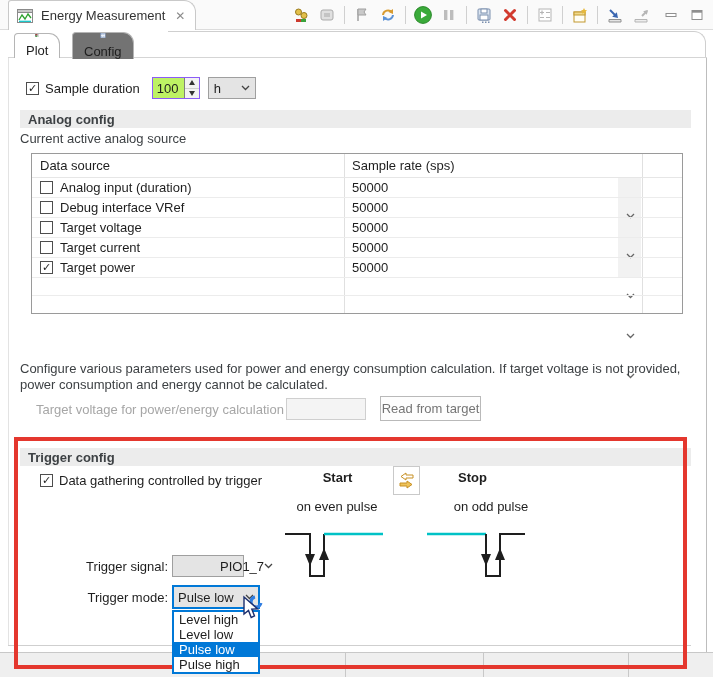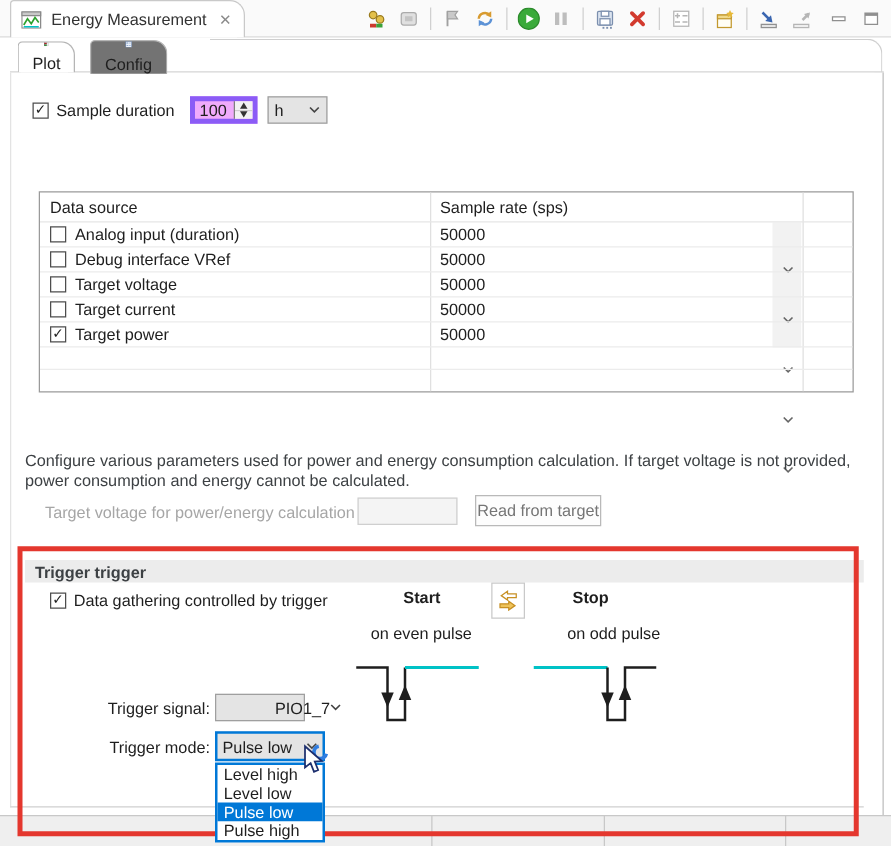--- a/index.html
+++ b/index.html
@@ -38,21 +38,21 @@
     font-size:11px;line-height:11px;color:#1e1e1e;box-sizing:border-box;flex:0 0 auto;}
   .sec-h{position:absolute;left:20px;width:671px;height:18px;background:#ececec;color:#3d4144;font-weight:bold;
     display:flex;align-items:center;padding-left:8px;box-sizing:border-box;}
   .combo{display:flex;align-items:center;justify-content:space-between;background:#e4e4e4;border:1px solid #9f9f9f;
     box-sizing:border-box;padding:0 5px;height:22px;}
   .chev svg{display:block;}
 
   
   .sample-row{position:absolute;left:26px;top:77px;display:flex;align-items:center;}
   .sample-row .lbl{margin:0 12px 0 6px;}
-  .spinner{display:flex;border:4px solid #8b5cf6;height:22px;box-sizing:border-box;background:#f0abfc;}
+  .spinner{display:flex;border:1px solid #8b5cf6;height:22px;box-sizing:border-box;background:#bef264;}
   .spin-val{width:27px;padding-left:4px;display:flex;align-items:center;}
   .spin-btns{width:14px;border-left:1px solid #7f7f7f;display:flex;flex-direction:column;}
   .spin-btn{flex:1;display:flex;align-items:center;justify-content:center;background:#f2f2f2;}
   .spin-btn:first-child{border-bottom:1px solid #cfcfcf;}
   .tri-up{width:0;height:0;border-left:3.5px solid transparent;border-right:3.5px solid transparent;border-bottom:5px solid #333;}
   .tri-down{width:0;height:0;border-left:3.5px solid transparent;border-right:3.5px solid transparent;border-top:5px solid #333;}
   .unit-combo{width:48px;margin-left:8px;}
 
   
   .subtitle{position:absolute;left:20px;top:131px;color:#3d4144;}
@@ -264,20 +264,24 @@
     <div class="combo unit-combo">
       <span>h</span>
       <span class="chev">
         <svg width="9" height="6" viewBox="0 0 9 6">
             <path d="M1 1 L4.5 4.5 L8 1" fill="none" stroke="#444" stroke-width="1.3"></path>
           </svg>
       </span>
     </div>
   </div>
 
+  <div class="sec-h" style="top:110px;">
+    <span>Analog config</span>
+  </div>
+  <div class="subtitle">Current active analog source</div>
 
   <div class="atable">
     <div class="vdiv" style="left:312px;"></div>
     <div class="vdiv" style="left:610px;"></div>
     <div class="chev-strip"></div>
 
     <div class="thead">
       <span class="th-source">Data source</span>
       <span class="th-rate">Sample rate (sps)</span>
     </div>
@@ -333,21 +337,21 @@
   <div class="pdesc">Configure various parameters used for power and energy consumption calculation. If target voltage is not provided, power consumption and energy cannot be calculated.</div>
   <div class="volt-label">Target voltage for power/energy calculation (V)</div>
   <div class="volt-input"></div>
   <div class="read-btn">
     <span>Read from target</span>
   </div>
 
   <div class="red-rect"></div>
 
   <div class="sec-h" style="top:448px;">
-    <span>Trigger trigger</span>
+    <span>Trigger config</span>
   </div>
 
   <div class="gather-row">
     <span class="cb">✓</span>
     <span>Data gathering controlled by trigger</span>
   </div>
 
   <div class="start-title">Start</div>
   <div class="start-sub">on even pulse</div>
   <div class="stop-title">Stop</div>

